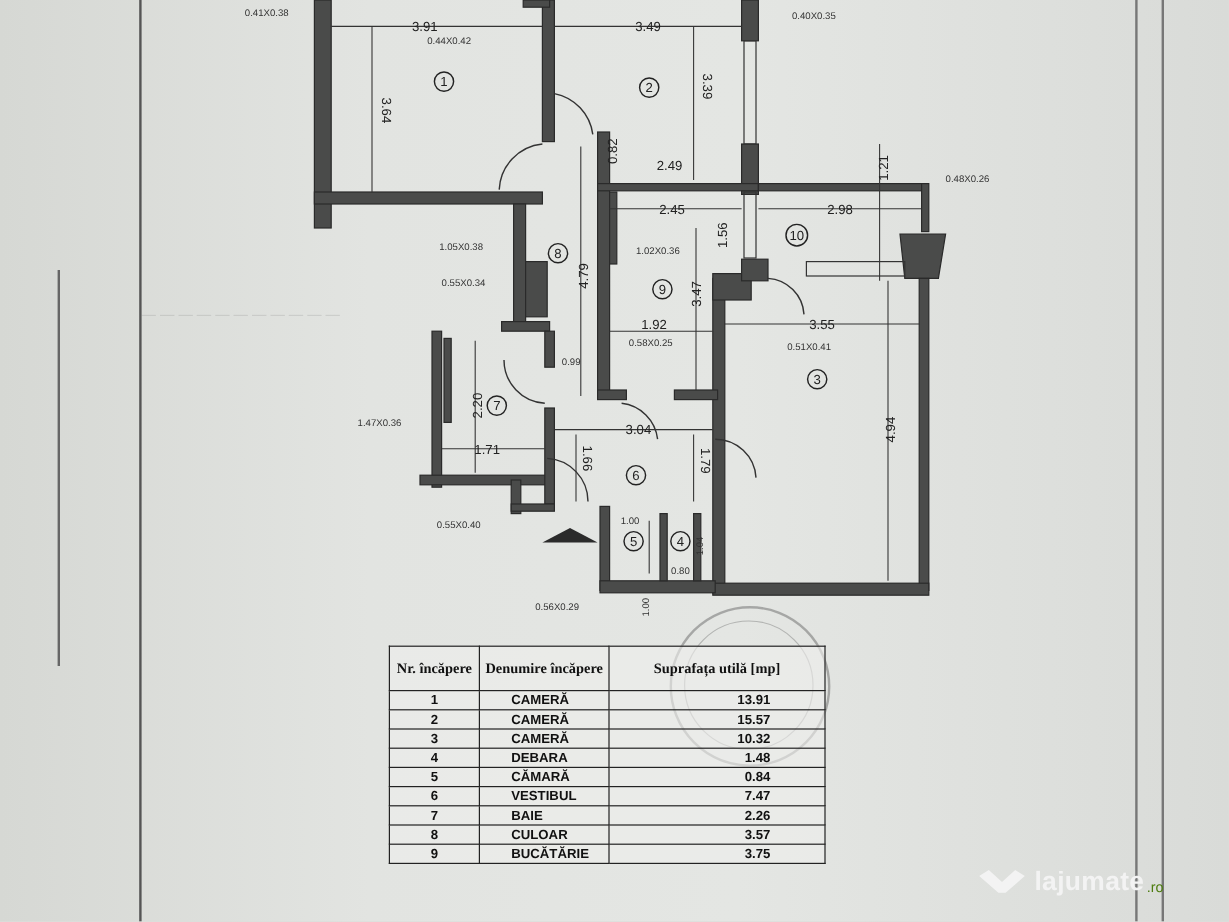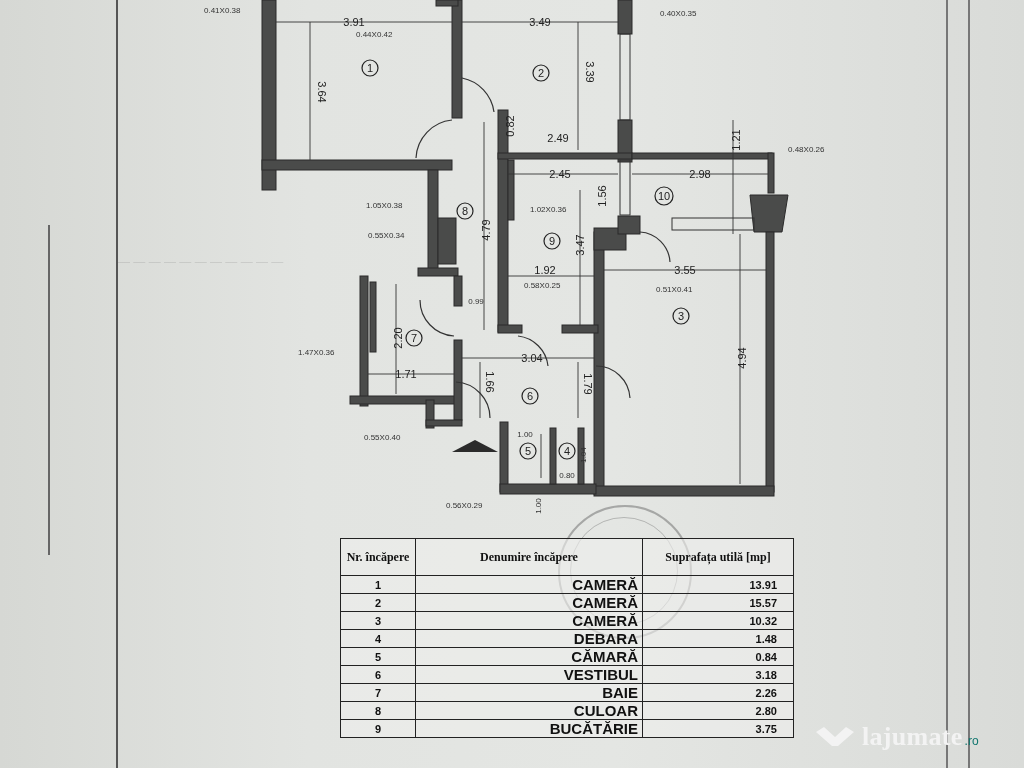--- a/index.html
+++ b/index.html
@@ -3,31 +3,31 @@
 <meta charset="utf-8">
 <style>
   html,body{margin:0;padding:0;}
   body{width:1024px;height:768px;overflow:hidden;background:#dcdedb;font-family:"Liberation Sans",sans-serif;position:relative;}
   .paper{position:absolute;left:0;top:0;width:1024px;height:768px;background:linear-gradient(90deg,#d6d8d4 0%,#e2e4e1 30%,#e4e6e3 60%,#d9dbd8 100%);}
   .vline{position:absolute;width:2px;background:#555;}
   svg.plan{position:absolute;left:0;top:0;}
   .dim{font-family:"Liberation Sans",sans-serif;font-size:11px;fill:#222;}
   .tag{font-family:"Liberation Sans",sans-serif;font-size:8px;fill:#333;}
   .num{font-family:"Liberation Sans",sans-serif;font-size:11px;fill:#222;}
-  table.rooms{position:absolute;left:340px;top:538px;width:454px;border-collapse:collapse;background:rgba(238,239,236,0.6);}
+  table.rooms{position:absolute;left:324px;top:538px;width:364px;border-collapse:collapse;background:rgba(238,239,236,0.6);}
   table.rooms td,table.rooms th{border:1.6px solid #222;padding:0 4px;height:15px;font-size:11px;color:#111;}
   table.rooms th{font-family:"Liberation Serif",serif;font-weight:bold;font-size:12px;height:36px;line-height:13px;}
   table.rooms td.n{text-align:center;font-weight:bold;width:66px;}
-  table.rooms td.name{padding-left:26px;font-weight:bold;font-size:15px;text-align:right;}
-  table.rooms td.area{text-align:right;padding-right:16px;font-weight:bold;width:130px;}
+  table.rooms td.name{padding-left:26px;font-weight:bold;font-size:11px;}
+  table.rooms td.area{text-align:right;padding-right:45px;font-weight:bold;width:130px;}
   .stamp{position:absolute;left:558px;top:505px;width:130px;height:130px;border:2px solid rgba(90,90,90,0.45);border-radius:50%;}
   .stamp:after{content:"";position:absolute;left:10px;top:10px;width:106px;height:106px;border:1px solid rgba(90,90,90,0.35);border-radius:50%;}
   .logo{position:absolute;left:814px;top:722px;display:flex;align-items:center;gap:6px;color:#f3f3f3;}
-  .logo .txt{font-family:Liberation Serif, serif;font-weight:bold;font-size:26px;letter-spacing:0.3px;}
-  .logo .ro{font-size:12px;color:#0f766e;margin-left:-4px;margin-top:8px;}
+  .logo .txt{font-family:Liberation Sans, sans-serif;font-weight:bold;font-size:22px;letter-spacing:0.3px;}
+  .logo .ro{font-size:12px;color:#4d7c0f;margin-left:-4px;margin-top:8px;}
   .faint{position:absolute;color:rgba(120,120,120,0.22);font-size:12px;}
 </style>
 </head>
 <body>
 
 <div class="paper"></div>
 <div class="vline" style="left:116px;top:0;height:768px;"></div>
 <div class="vline" style="left:48px;top:225px;height:330px;width:1.5px;background:#666;"></div>
 <div class="vline" style="left:946px;top:0;height:768px;width:1.5px;background:#777;"></div>
 <div class="vline" style="left:968px;top:0;height:768px;width:1.5px;background:#777;"></div>
@@ -213,31 +213,31 @@
         <td class="area">1.48</td>
       </tr>
     <tr>
         <td class="n">5</td>
         <td class="name">CĂMARĂ</td>
         <td class="area">0.84</td>
       </tr>
     <tr>
         <td class="n">6</td>
         <td class="name">VESTIBUL</td>
-        <td class="area">3.18</td>
+        <td class="area">7.47</td>
       </tr>
     <tr>
         <td class="n">7</td>
         <td class="name">BAIE</td>
         <td class="area">2.26</td>
       </tr>
     <tr>
         <td class="n">8</td>
         <td class="name">CULOAR</td>
-        <td class="area">2.80</td>
+        <td class="area">3.57</td>
       </tr>
     <tr>
         <td class="n">9</td>
         <td class="name">BUCĂTĂRIE</td>
         <td class="area">3.75</td>
       </tr>
   </tbody>
 </table>
 
 <div class="logo">

